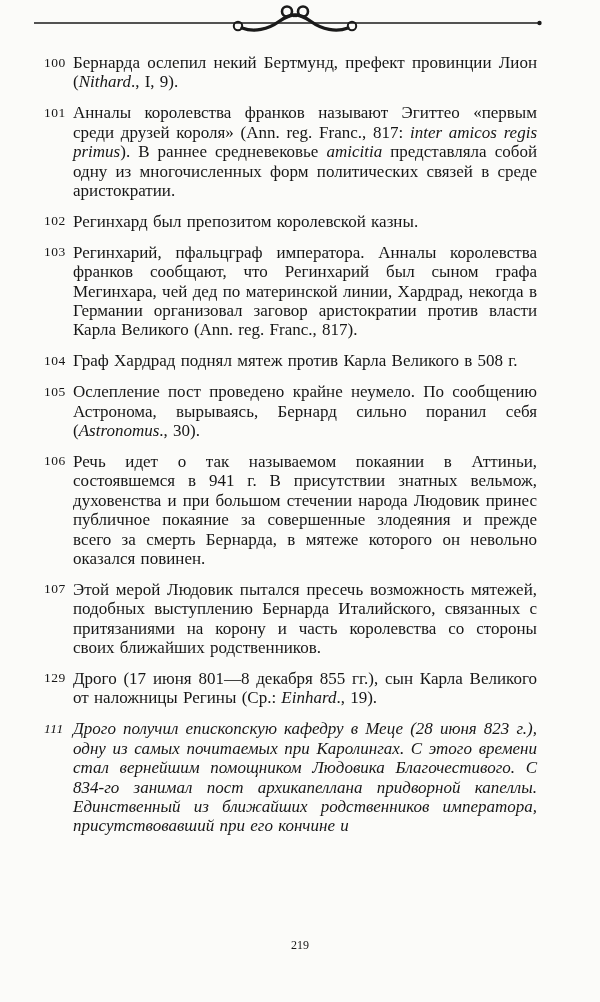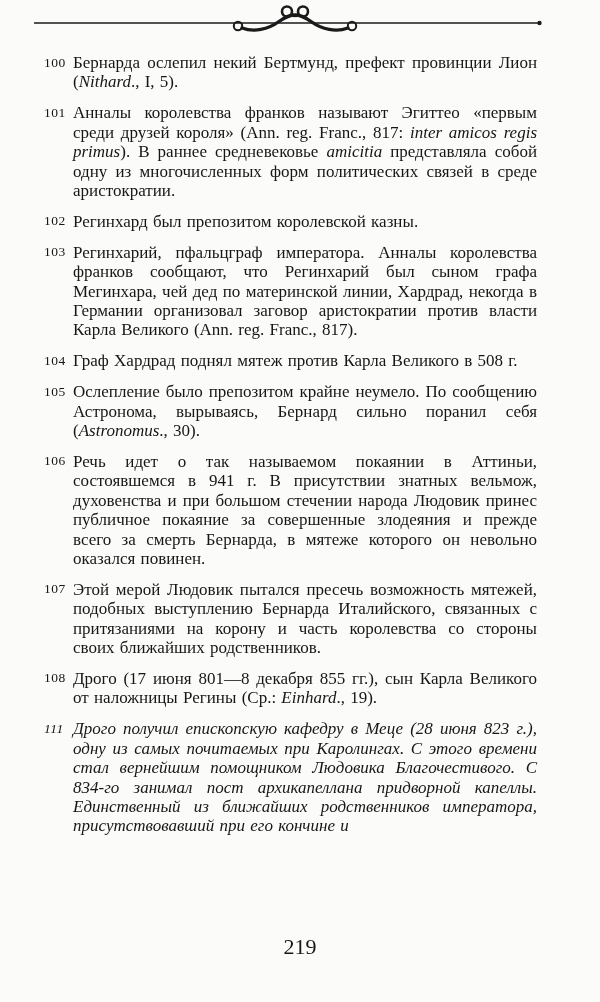--- a/index.html
+++ b/index.html
@@ -49,24 +49,24 @@
     line-height: 17px;
     letter-spacing: 0.5px;
     text-align: center;
   }
   .note-text em {
     font-style: italic;
   }
   .page-footer {
     position: absolute;
     left: 0;
-    bottom: 42px;
+    bottom: 49px;
     width: 100%;
     text-align: center;
-    font-size: 22px;
+    font-size: 12px;
   }
 </style>
 </head>
 <body>
 
 <div class="page">
 
   <svg class="ornament" viewBox="0 0 600 46" xmlns="http://www.w3.org/2000/svg" aria-hidden="true">
     <line x1="34" y1="23" x2="540" y2="23" stroke="#1a1a1a" stroke-width="1.3"></line>
     <circle cx="539.5" cy="23" r="2.2" fill="#1a1a1a"></circle>
@@ -74,27 +74,27 @@
       <circle cx="238" cy="26" r="4.2" stroke-width="2"></circle>
       <path d="M242,28 C254,32.5 268,29.5 279,21.5 C286,16.5 293,14 296,15.5" stroke-width="3.4"></path>
       <circle cx="352" cy="26" r="4.2" stroke-width="2"></circle>
       <path d="M348,28 C336,32.5 322,29.5 311,21.5 C304,16.5 297,14 294,15.5" stroke-width="3.4"></path>
       <circle cx="287" cy="11.5" r="5" stroke-width="2.6"></circle>
       <circle cx="303" cy="11.5" r="5" stroke-width="2.6"></circle>
     </g>
   </svg>
 
   <div class="notes">
-      <div class="note"><span class="note-num">100</span><span class="note-text"><span>Бернарда ослепил некий Бертмунд, префект провинции Лион (</span><em>Nithard</em><span>., I, 5).</span></span></div>
+      <div class="note"><span class="note-num">100</span><span class="note-text"><span>Бернарда ослепил некий Бертмунд, префект провинции Лион (</span><em>Nithard</em><span>., I, 9).</span></span></div>
       <div class="note"><span class="note-num">101</span><span class="note-text"><span>Анналы королевства франков называют Эгиттео «первым среди друзей короля» (Ann. reg. Franc., 817: </span><em>inter amicos regis primus</em><span>). В раннее средневековье </span><em>amicitia</em><span> представляла собой одну из многочисленных форм политических связей в среде аристократии.</span></span></div>
       <div class="note"><span class="note-num">102</span><span class="note-text"><span>Регинхард был препозитом королевской казны.</span></span></div>
       <div class="note"><span class="note-num">103</span><span class="note-text"><span>Регинхарий, пфальцграф императора. Анналы королевства франков сообщают, что Регинхарий был сыном графа Мегинхара, чей дед по материнской линии, Хардрад, некогда в Германии организовал заговор аристократии против власти Карла Великого (Ann. reg. Franc., 817).</span></span></div>
       <div class="note"><span class="note-num">104</span><span class="note-text"><span>Граф Хардрад поднял мятеж против Карла Великого в 508 г.</span></span></div>
-      <div class="note"><span class="note-num">105</span><span class="note-text"><span>Ослепление было препозитом крайне неумело. По сообщению Астронома, вырываясь, Бернард сильно поранил себя (</span><em>Astronomus</em><span>., 30).</span></span></div>
+      <div class="note"><span class="note-num">105</span><span class="note-text"><span>Ослепление пост проведено крайне неумело. По сообщению Астронома, вырываясь, Бернард сильно поранил себя (</span><em>Astronomus</em><span>., 30).</span></span></div>
       <div class="note"><span class="note-num">106</span><span class="note-text"><span>Речь идет о так называемом покаянии в Аттиньи, состоявшемся в 941 г. В присутствии знатных вельмож, духовенства и при большом стечении народа Людовик принес публичное покаяние за совершенные злодеяния и прежде всего за смерть Бернарда, в мятеже которого он невольно оказался повинен.</span></span></div>
       <div class="note"><span class="note-num">107</span><span class="note-text"><span>Этой мерой Людовик пытался пресечь возможность мятежей, подобных выступлению Бернарда Италийского, связанных с притязаниями на корону и часть королевства со стороны своих ближайших родственников.</span></span></div>
-      <div class="note"><span class="note-num">108</span><span class="note-text"><span>Дрого (17 июня 801—8 декабря 855 гг.), сын Карла Великого от наложницы Регины (Ср.: </span><em>Einhard</em><span>., 19).</span></span></div>
+      <div class="note"><span class="note-num">129</span><span class="note-text"><span>Дрого (17 июня 801—8 декабря 855 гг.), сын Карла Великого от наложницы Регины (Ср.: </span><em>Einhard</em><span>., 19).</span></span></div>
       <div class="note"><span class="note-num">111</span><span class="note-text"><span>Дрого получил епископскую кафедру в Меце (28 июня 823 г.), одну из самых почитаемых при Каролингах. С этого времени стал вернейшим помощником Людовика Благочестивого. С 834-го занимал пост архикапеллана придворной капеллы. Единственный из ближайших родственников императора, присутствовавший при его кончине и</span></span></div>
     </div>
 
   <div class="page-footer">219</div>
 
 </div>
 
 </body></html>

